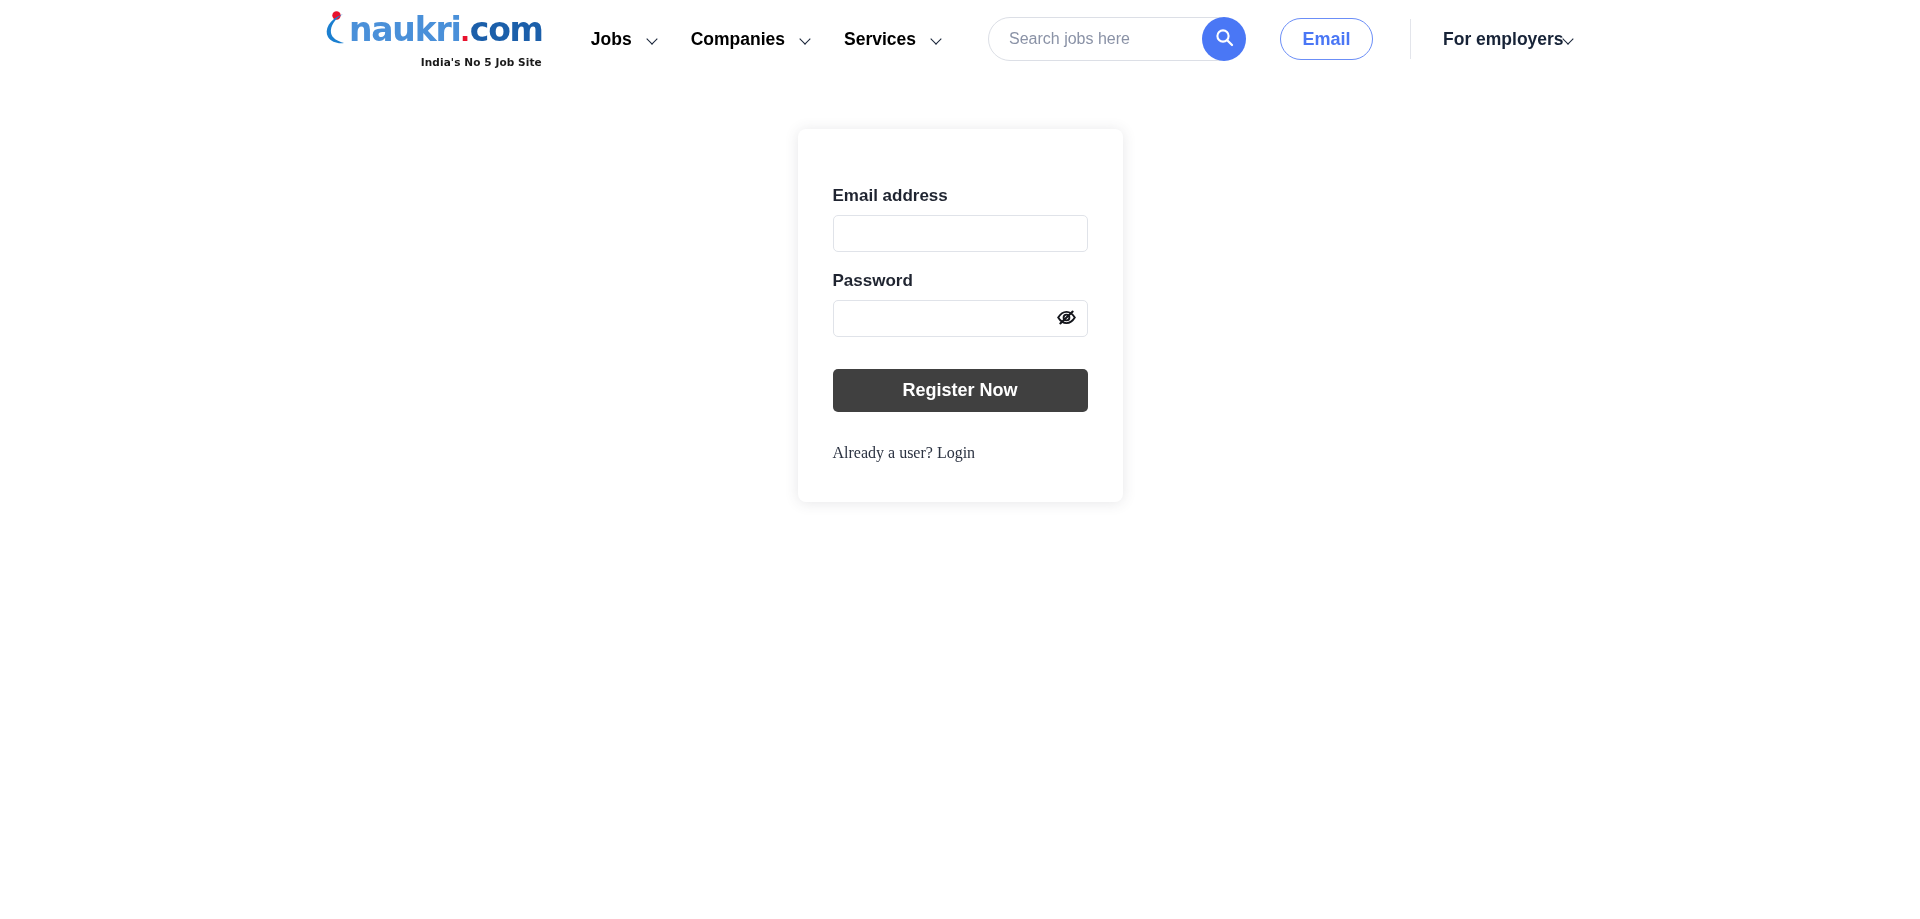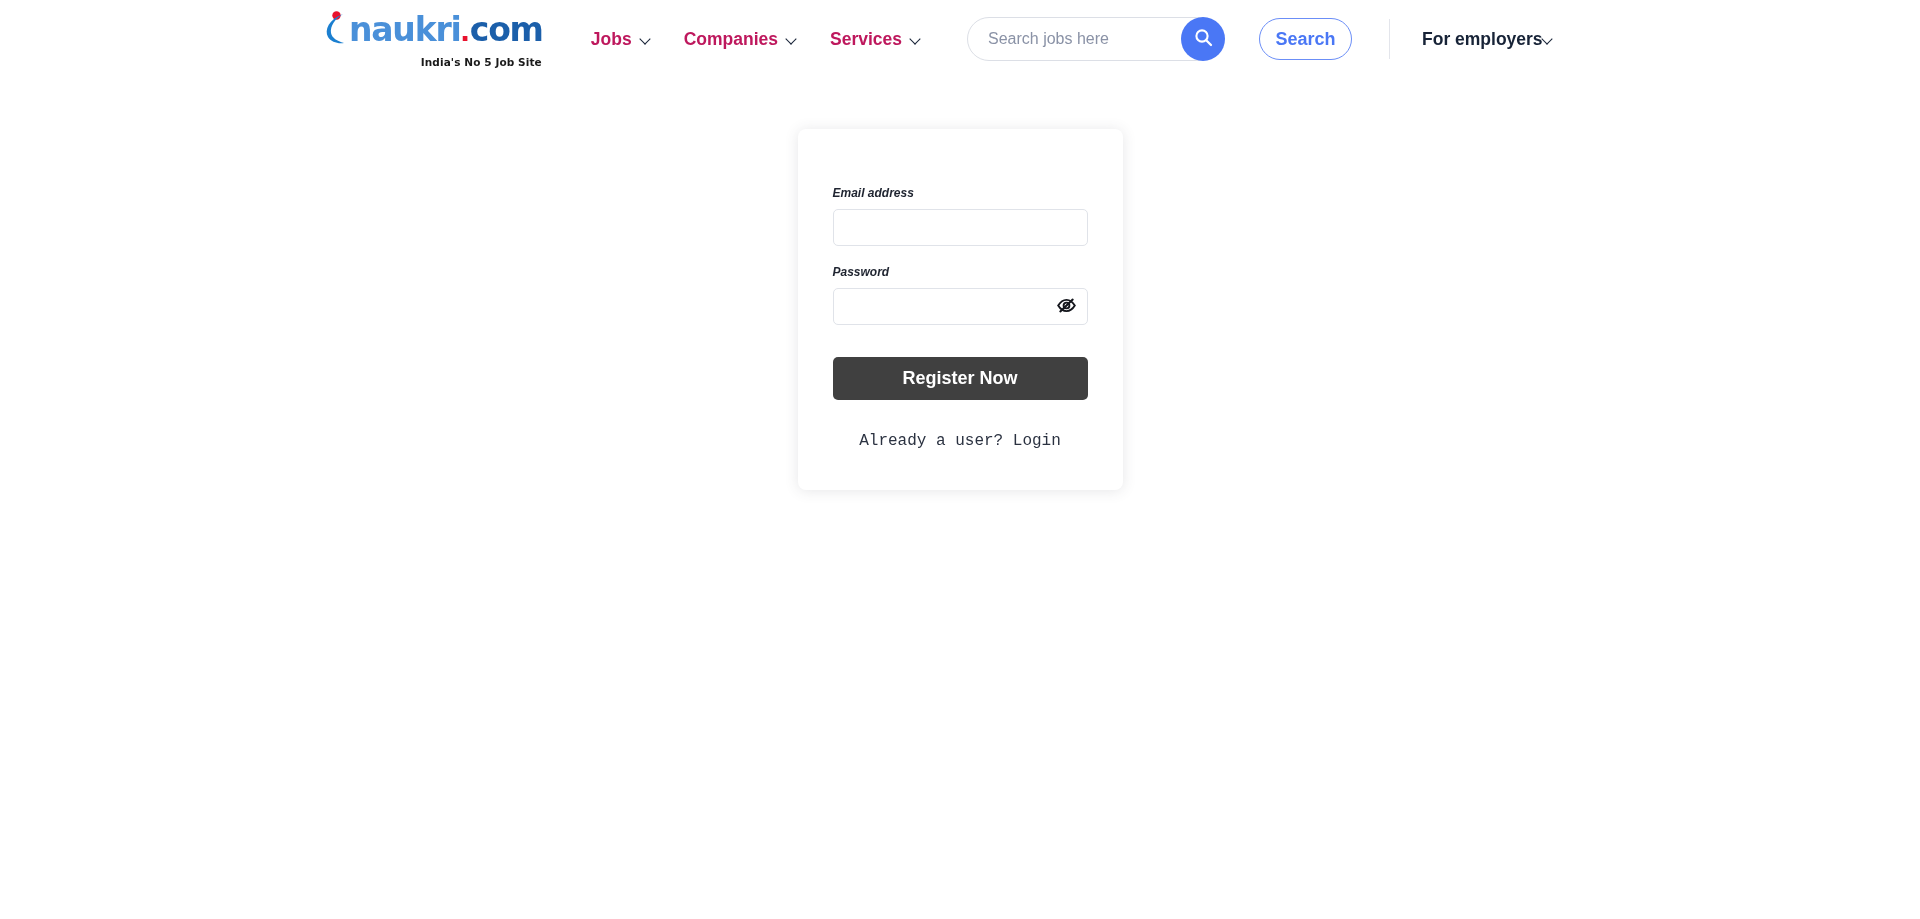--- a/index.html
+++ b/index.html
@@ -81,23 +81,23 @@
 
   .nav {
     display: flex;
     align-items: center;
     margin-left: 48px;
     gap: 32px;
   }
   .nav-item {
     display: flex;
     align-items: center;
-    gap: 9px;
+    gap: 16px;
     font-size: 17.5px;
-    color: #be185d;
+    color: #000000;
     font-weight: 600;
     cursor: pointer;
     white-space: nowrap;
   }
   .chev {
     display: inline-block;
     width: 11px;
     height: 11px;
     position: relative;
   }
@@ -202,26 +202,25 @@
   .card {
     margin-top: 51px;
     width: 325px;
     background: #ffffff;
     border-radius: 8px;
     box-shadow: 0 1px 14px rgba(60, 64, 80, 0.13);
     padding: 57px 35px 40px 35px;
   }
 
   .field-label {
-    font-size: 12px;
+    font-size: 17px;
     color: #1f2430;
     font-weight: 600;
     margin-bottom: 9px;
     font-family: "Liberation Sans", sans-serif;
-    font-style: italic;
   }
   .text-input {
     width: 100%;
     height: 37px;
     border: 1px solid #e0e3e9;
     border-radius: 5px;
     padding: 0 12px;
     font-size: 15px;
     color: #1f2430;
     outline: none;
@@ -259,25 +258,24 @@
     border-radius: 5px;
     color: #ffffff;
     font-size: 18px;
     font-weight: bold;
     cursor: pointer;
     font-family: "Liberation Sans", sans-serif;
   }
 
   .already {
     margin-top: 32px;
-    text-align: center;
     font-size: 16px;
     color: #2b3241;
     cursor: pointer;
-    font-family: Liberation Mono, monospace;
+    font-family: Liberation Serif, serif;
   }
 </style>
 </head>
 <body>
 
 <div class="header">
 
   <div class="logo-block">
     <div class="logo-row">
       <span class="logo-swoosh">
@@ -313,21 +311,21 @@
     <button class="search-btn">
       <span>
         <svg width="19" height="19" viewBox="0 0 19 19">
           <circle cx="8" cy="8" r="5.6" fill="none" stroke="#ffffff" stroke-width="2.1"></circle>
           <line x1="12.2" y1="12.2" x2="17" y2="17" stroke="#ffffff" stroke-width="2.3" stroke-linecap="round"></line>
         </svg>
       </span>
     </button>
   </div>
 
-  <button class="login-btn">Search</button>
+  <button class="login-btn">Email</button>
 
   <div class="divider"></div>
 
   <div class="employers">
     <span>For employers</span>
     <span class="chev"></span>
   </div>
 </div>
 
 <div class="main">

